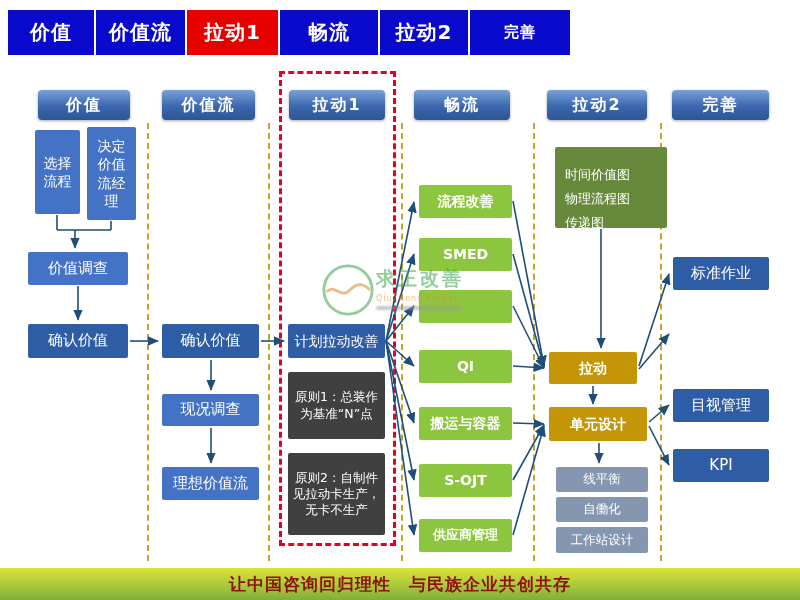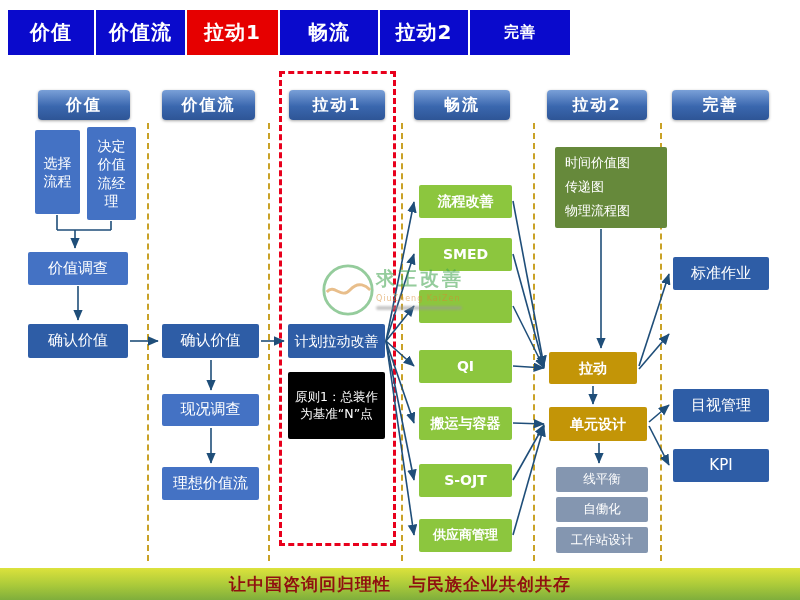--- a/index.html
+++ b/index.html
@@ -28,27 +28,27 @@
     box-shadow:0 1px 3px rgba(0,0,0,.35);
   }
 
   
   .box {
     position:absolute; color:#fff; display:flex; align-items:center; justify-content:center;
     text-align:center; line-height:1.3; border-radius:2px; padding:0 4px; font-size:14px;
   }
   .lb   { background:#4472C4; }
   .db   { background:#2E5DA6; }
-  .pb   { background:#000000; font-size:12.5px; }
+  .pb   { background:#404040; font-size:12.5px; }
   .gb   { background:#8CC63E; font-weight:bold; }
   .gold { background:#C39507; font-weight:bold; }
   .gray { background:#8496B0; font-size:12.5px; }
   .olive {
     position:absolute; background:#66893B; color:#fff; border-radius:2px;
-    padding:4px 10px; font-size:13px; line-height:1.85; text-align:left;
+    padding:16px 10px; font-size:13px; line-height:1.85; text-align:left;
   }
 
   
   .vsep { position:absolute; top:123px; height:438px; width:0; border-left:2px dashed #C9A227; }
 
   
   .focus-rect { position:absolute; left:279px; top:71px; width:117px; height:475px; border:3px dashed #E8001C; }
 
   
   .watermark { position:absolute; left:320px; top:262px; width:150px; opacity:.55; z-index:6; display:flex; pointer-events:none; }
@@ -148,33 +148,34 @@
     <div class="box lb" style="left:87px;top:127px;width:49px;height:93px;font-size:14px">决定价值流经理</div>
     <div class="box lb" style="left:28px;top:252px;width:100px;height:33px;font-size:15px">价值调查</div>
     <div class="box db" style="left:28px;top:324px;width:100px;height:34px;font-size:15px">确认价值</div>
 
     <div class="box db" style="left:162px;top:324px;width:97px;height:34px;font-size:15px">确认价值</div>
     <div class="box lb" style="left:162px;top:394px;width:97px;height:32px;font-size:15px">现况调查</div>
     <div class="box db" style="left:288px;top:324px;width:97px;height:34px;font-size:14px">计划拉动改善</div>
 
     <div class="box lb" style="left:162px;top:467px;width:97px;height:33px;font-size:15px">理想价值流</div>
     <div class="box pb" style="left:288px;top:372px;width:97px;height:67px">原则1：总装作为基准“N”点</div>
+    <div class="box pb" style="left:288px;top:453px;width:97px;height:82px">原则2：自制件见拉动卡生产，无卡不生产</div>
 
     <div class="box gb" style="left:419px;top:185px;width:93px;height:33px">流程改善</div>
     <div class="box gb" style="left:419px;top:238px;width:93px;height:33px">SMED</div>
     <div class="box gb" style="left:419px;top:290px;width:93px;height:33px"></div>
     <div class="box gb" style="left:419px;top:350px;width:93px;height:33px">QI</div>
     <div class="box gb" style="left:419px;top:407px;width:93px;height:33px">搬运与容器</div>
     <div class="box gb" style="left:419px;top:464px;width:93px;height:33px">S-OJT</div>
     <div class="box gb" style="left:419px;top:519px;width:93px;height:33px;font-size:13px">供应商管理</div>
 
     <div class="olive" style="left:555px;top:147px;width:112px;height:81px">
       <div>时间价值图</div>
+      <div>物理流程图</div>
       <div>传递图</div>
-      <div>物理流程图</div>
     </div>
     <div class="box gold" style="left:549px;top:352px;width:88px;height:32px">拉动</div>
     <div class="box gold" style="left:549px;top:407px;width:98px;height:34px">单元设计</div>
     <div class="box gray" style="left:556px;top:467px;width:92px;height:25px">线平衡</div>
     <div class="box gray" style="left:556px;top:497px;width:92px;height:25px">自働化</div>
     <div class="box gray" style="left:556px;top:527px;width:92px;height:26px">工作站设计</div>
 
     <div class="box db" style="left:673px;top:257px;width:96px;height:33px;font-size:15px">标准作业</div>
     <div class="box db" style="left:673px;top:389px;width:96px;height:33px;font-size:15px">目视管理</div>
     <div class="box db" style="left:673px;top:449px;width:96px;height:33px;font-size:15px">KPI</div>

